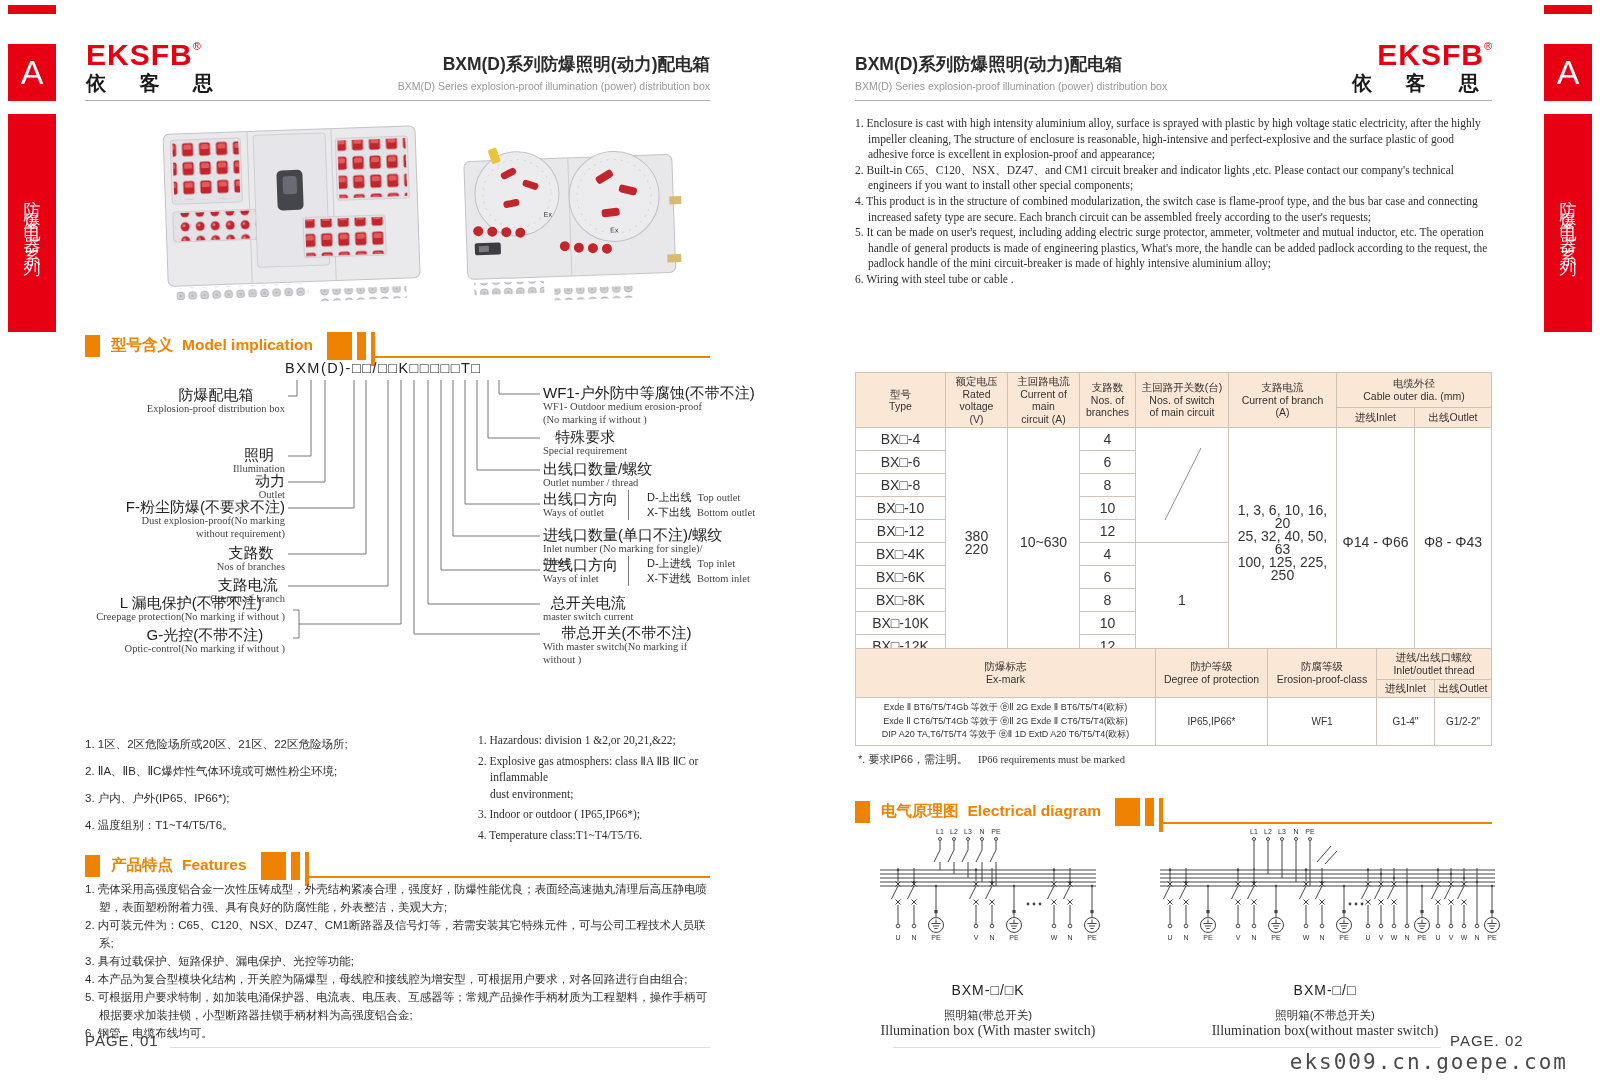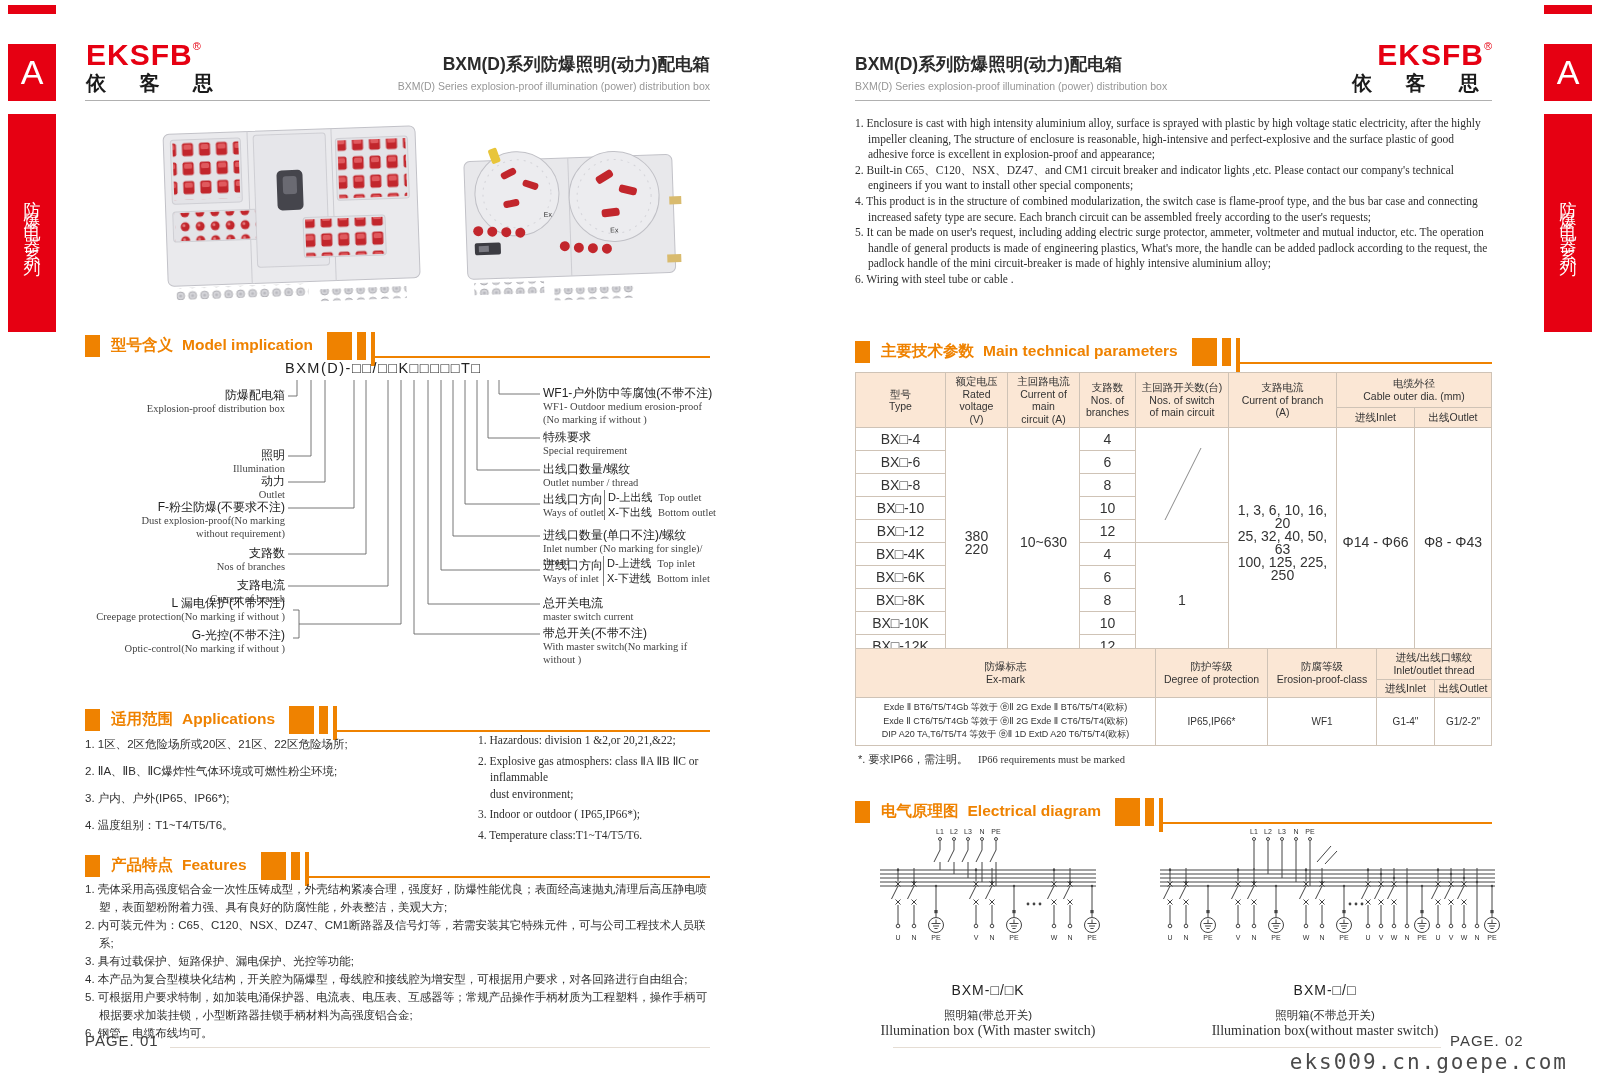--- a/index.html
+++ b/index.html
@@ -27,24 +27,24 @@
 .sec .b1{width:25px;height:28px;background:var(--orange);}
 .sec .b2{width:9px;height:28px;background:var(--orange);margin-left:5px;}
 .sec .b3{width:4px;height:34px;background:var(--orange);margin-left:5px;}
 .sec .rule{flex:1;height:2px;background:var(--orange);margin-top:24px;}
 .pre{white-space:pre-line;}
 
 .mdia{position:absolute;left:85px;top:360px;width:625px;height:300px;}
 .mcode{position:absolute;left:200px;top:0;font-size:14.5px;letter-spacing:1.5px;color:#222;}
 .mlab{position:absolute;right:425px;text-align:right;white-space:nowrap;}
 .rlab{position:absolute;left:458px;white-space:nowrap;}
-.mlab .zh,.rlab .zh{font-size:12px;color:#222;line-height:14px;}
+.mlab .zh,.rlab .zh{font-size:15px;color:#222;line-height:14px;text-align:center;}
 .mlab .en,.rlab .en{font-size:10.5px;color:#444;line-height:13px;font-family:"Liberation Serif","DejaVu Serif",serif;}
 .flexr{display:flex;align-items:center;}
-.opts{border-left:1px solid #777;padding-left:3px;}
+.opts{border-left:1px solid #777;padding-left:18px;margin-left:10px;}
 .optrow{font-size:10.5px;line-height:15px;}
 .optrow .oc{color:#222;font-size:11px;}
 .optrow .oe{font-family:"Liberation Serif","DejaVu Serif",serif;color:#444;margin-left:6px;}
 
 .appzh{position:absolute;left:85px;top:736px;width:385px;}
 .appzh p{margin:0 0 10px;font-size:11.5px;line-height:17px;color:#2e2e2e;}
 .appen{position:absolute;left:478px;top:732px;width:240px;font-family:Liberation Serif, serif;}
 .appen p{margin:0 0 4px;font-size:11.5px;line-height:16.5px;color:#2e2e2e;padding-left:12px;text-indent:-12px;}
 .featlist{position:absolute;left:85px;top:880px;width:632px;}
 .featlist p{margin:0;font-size:11.5px;line-height:18px;color:#2e2e2e;padding-left:14px;text-indent:-14px;}
@@ -292,28 +292,20 @@
     <div class="rlab" style="top:236px">
         <div class="zh">总开关电流</div>
         <div class="en pre">master switch current</div>
       </div>
     <div class="rlab" style="top:266px">
         <div class="zh">带总开关(不带不注)</div>
         <div class="en pre">With master switch(No marking  if without )</div>
       </div>
   </div>
 
-  <div class="sec" style="left:85px;top:706px;width:625px">
-    <span class="sq"></span>
-    <span class="st"><span class="zh">适用范围</span><span class="en">Applications</span></span>
-    <span class="b1"></span>
-    <span class="b2"></span>
-    <span class="b3"></span>
-    <span class="rule"></span>
-  </div>
   <div class="appzh">
     <p>1. 1区、2区危险场所或20区、21区、22区危险场所;</p>
     <p>2. ⅡA、ⅡB、ⅡC爆炸性气体环境或可燃性粉尘环境;</p>
     <p>3. 户内、户外(IP65、IP66*);</p>
     <p>4. 温度组别：T1~T4/T5/T6。</p>
   </div>
   <div class="appen">
     <p class="pre">1. Hazardous: division 1 &amp;2,or 20,21,&amp;22;</p>
     <p class="pre">2. Explosive gas atmosphers: class ⅡA ⅡB ⅡC or inflammable
 dust environment;</p>
@@ -352,28 +344,20 @@
   <div class="hline" style="left:855px;top:100px;width:637px"></div>
 
   <div class="intro">
     <p>1. Enclosure is cast with high intensity aluminium alloy, surface is sprayed with plastic by high  voltage static electricity, after the highly impeller cleaning, The structure of enclosure is reasonable, high-intensive and perfect-explosive and the surface plastic of good adhesive force is excellent in explosion-proof and appearance;</p>
     <p>2. Built-in C65、C120、NSX、DZ47、and CM1 circuit breaker and indicator lights ,etc. Please contact our company's technical engineers if you want to install other special components;</p>
     <p>4. This product is in the structure of combined modularization, the switch case is flame-proof type, and the bus bar  case and connecting increased safety type are secure. Each branch circuit can be assembled freely according to the user's requests;</p>
     <p>5. It can be made on user's request, including adding electric surge protector, ammeter, voltmeter and mutual inductor, etc. The operation handle of general products is made of engineering plastics, What's more, the handle can be added padlock according to the request, the padlock handle of the mini circuit-breaker is made of highly intensive aluminium alloy;</p>
     <p>6. Wiring with steel tube or cable .</p>
   </div>
 
-  <div class="sec" style="left:855px;top:338px;width:637px">
-    <span class="sq"></span>
-    <span class="st"><span class="zh">主要技术参数</span><span class="en">Main technical parameters</span></span>
-    <span class="b1"></span>
-    <span class="b2"></span>
-    <span class="b3"></span>
-    <span class="rule"></span>
-  </div>
 
   <table class="t1">
     <colgroup>
         <col style="width:90px">
         <col style="width:62px">
         <col style="width:72px">
         <col style="width:56px">
         <col style="width:93px">
         <col style="width:108px">
         <col style="width:78px">

